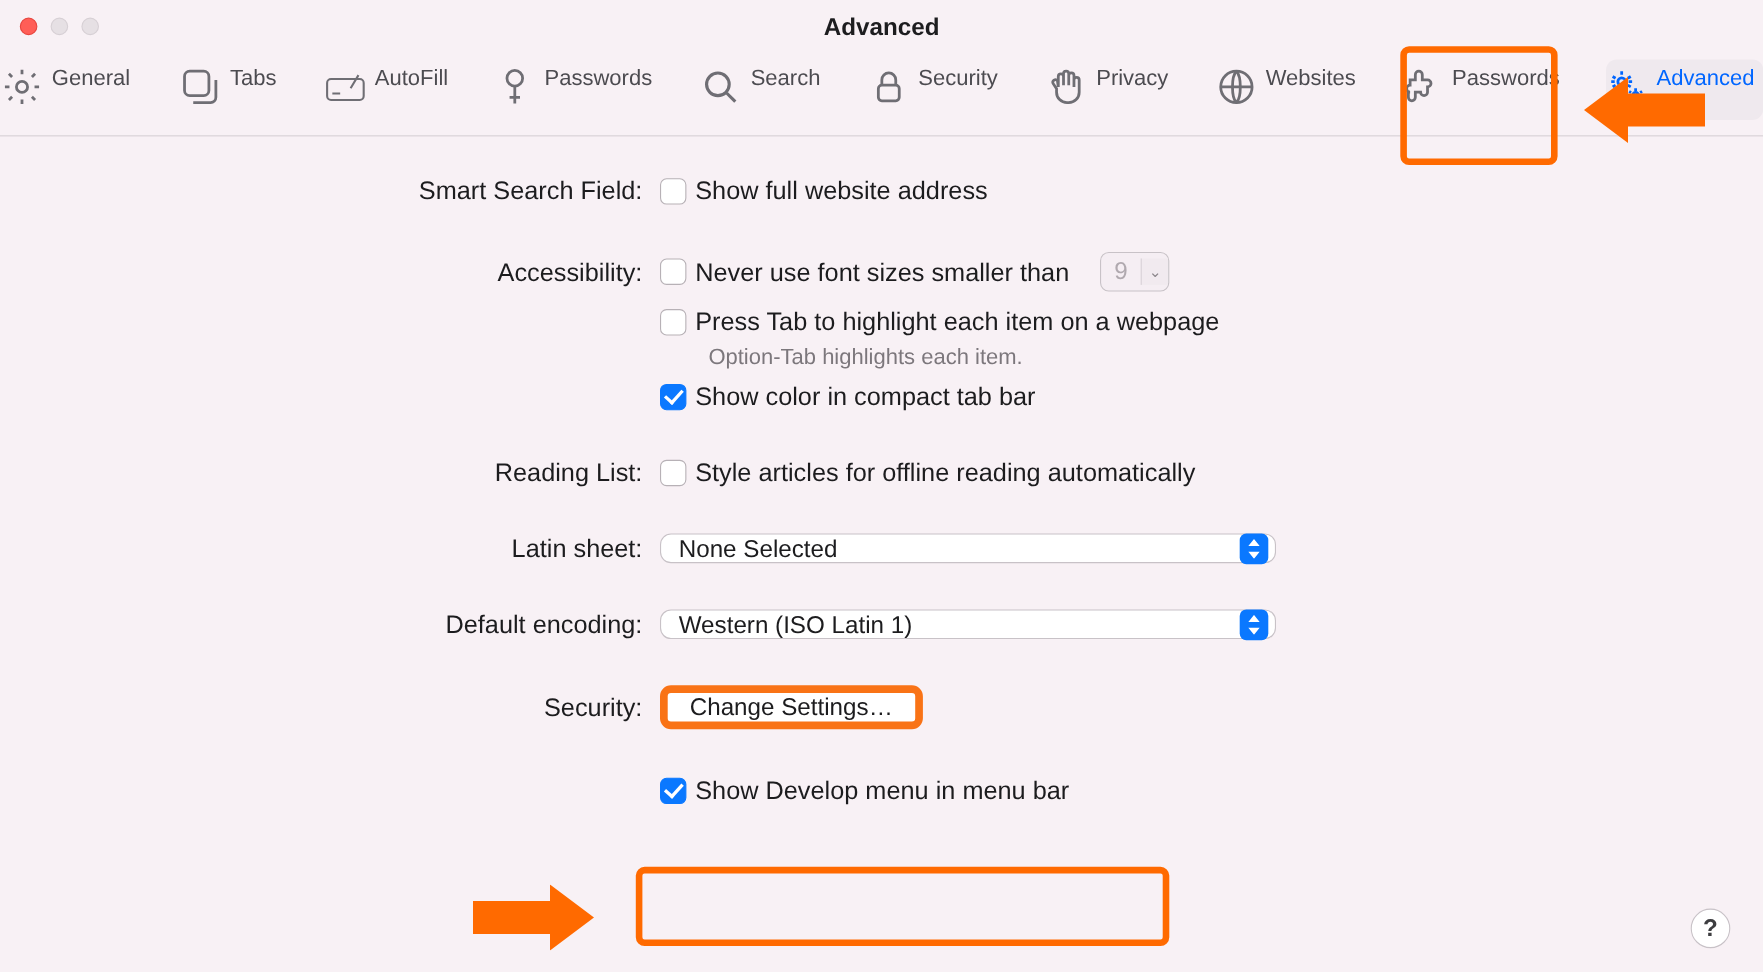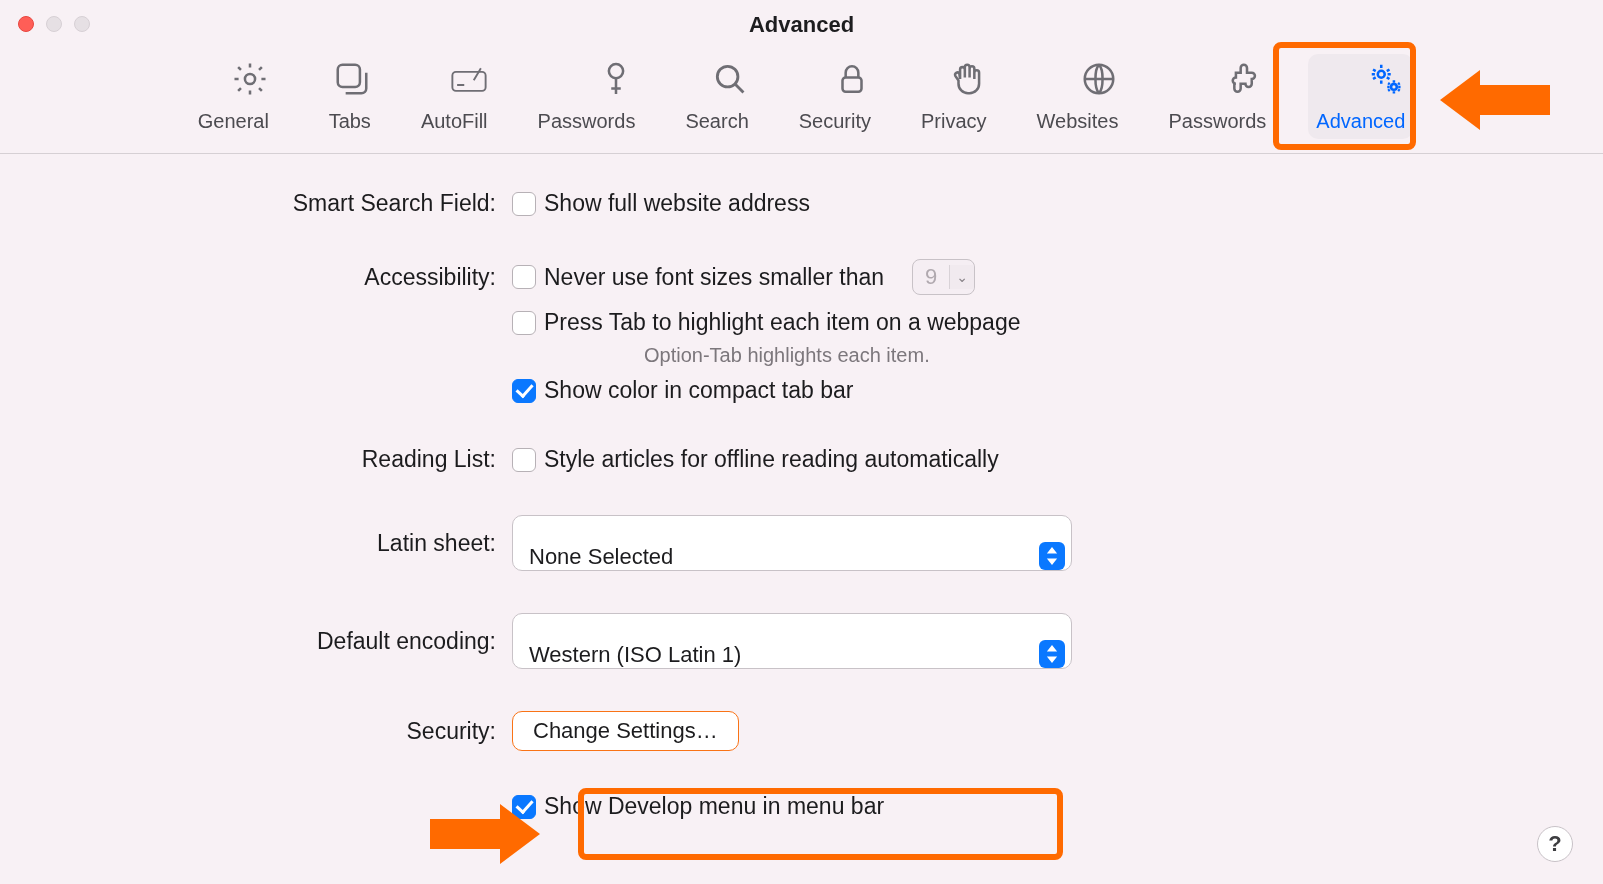--- a/index.html
+++ b/index.html
@@ -39,22 +39,22 @@
     .toolbar {
       display: flex;
       justify-content: center;
       gap: 34px;
       padding: 4px 0 14px;
       border-bottom: 1px solid #d6d0d4;
       position: relative;
     }
     .tab-item {
       display: flex;
-      flex-direction: column;
-      align-items: flex-end;
+      flex-direction: row;
+      align-items: flex-start;
       justify-content: flex-end;
       gap: 8px;
       min-width: 68px;
       cursor: pointer;
       color: #55535a;
       padding: 6px 8px;
       border-radius: 10px;
     }
     .tab-item svg { width: 38px; height: 38px; }
     .tab-item .label { font-size: 20px; color: #4c4b50; }
@@ -89,21 +89,21 @@
     .arrow-develop { top: 804px; left: 430px; }
     .content {
       padding: 36px 0 0 0;
     }
     .row {
       display: flex;
       align-items: center;
       margin-bottom: 14px;
     }
     .row .label-col {
-      width: 512px;
+      width: 600px;
       text-align: right;
       font-size: 23px;
       color: #1c1c1e;
       padding-right: 16px;
     }
     .row .control-col {
       display: flex;
       align-items: center;
       gap: 8px;
       font-size: 23px;
@@ -153,43 +153,43 @@
     }
     .number-field .stepper {
       border-left: 1px solid #d8d2d7;
       padding: 4px 6px;
       color: #8a858a;
       background: #f1eaef;
       font-size: 14px;
     }
     .select {
       display: inline-flex;
-      align-items: flex-end;
+      align-items: center;
       justify-content: space-between;
       border: 1px solid #c8c2c7;
       border-radius: 10px;
       background: #fff;
       width: 560px;
-      height: 56px;
+      height: 27px;
       padding: 0 6px 0 16px;
       font-size: 22px;
       color: #1c1c1e;
     }
     .select .arrows {
       width: 26px; height: 28px;
       background: #0a78ff;
       border-radius: 6px;
       display: inline-flex;
       align-items: center; justify-content: center;
     }
     .select .arrows svg { width: 14px; height: 18px; }
     .button {
       display: inline-flex;
       align-items: center;
-      border: 1px solid #f97316;
+      border: 7px solid #f97316;
       border-radius: 10px;
       background: #fff;
       height: 40px;
       padding: 0 20px;
       font-size: 22px;
       color: #1c1c1e;
     }
     .help-btn {
       position: absolute;
       bottom: 22px; right: 30px;

